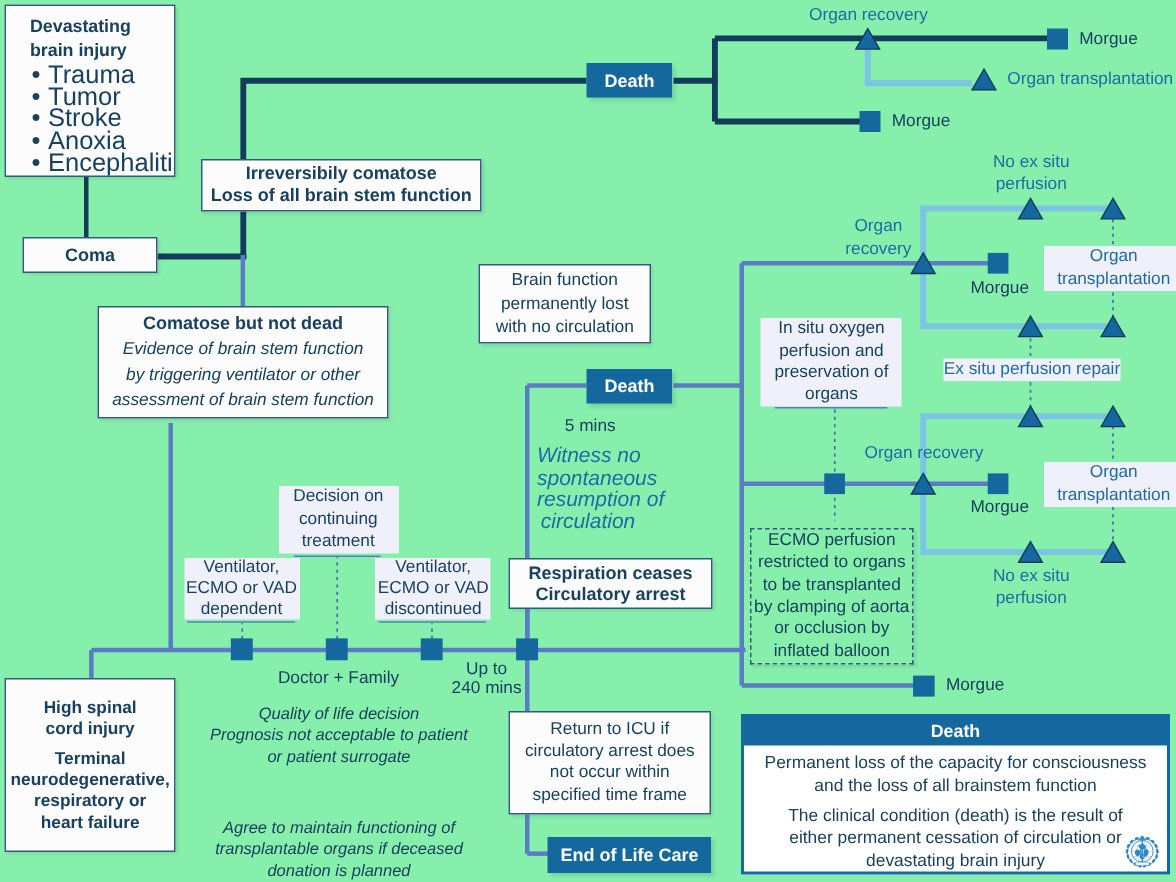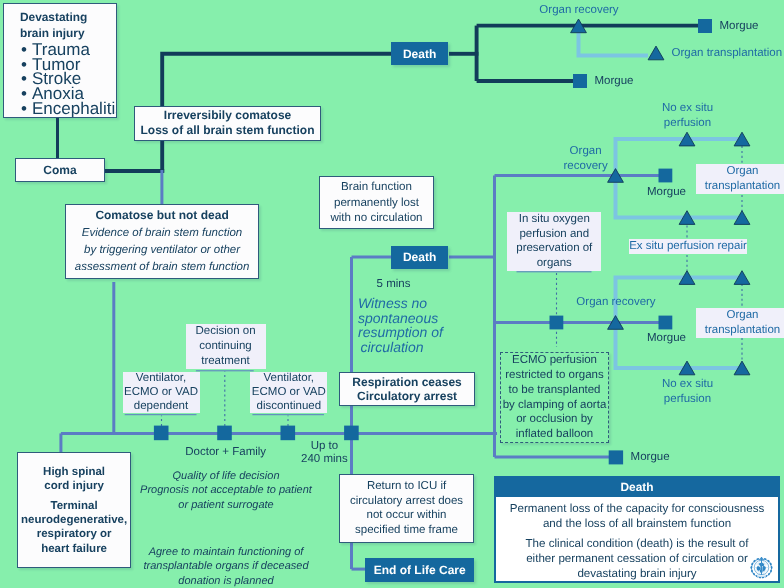--- a/index.html
+++ b/index.html
@@ -30,21 +30,21 @@
      white-space:normal;}
   #b-devastating li{line-height:14.7px;font-size:17px;position:relative;white-space:nowrap;}
   #b-devastating li:before{content:"\2022";position:absolute;left:-11px;top:0;}
 
   #b-irrev{left:134.4px;top:106.2px;width:186.3px;height:34.4px;font-size:12px;line-height:14.9px;}
   #b-coma{left:15.4px;top:158px;width:89.3px;height:24.1px;font-size:12px;}
   #b-comatose{left:64.8px;top:204.1px;width:194.5px;height:74.9px;font-size:11.5px;line-height:17px;}
   #b-comatose .bd{font-size:12px;line-height:17.4px;}
   #b-brainfn{left:319px;top:176px;width:115px;height:53px;font-size:11.6px;line-height:15.8px;}
   #b-resp{left:339.1px;top:372.3px;width:135.9px;height:33.6px;font-size:12px;line-height:14.6px;}
-  #b-highspinal{left:17px;top:452.3px;width:114.2px;height:116.2px;font-size:11.5px;line-height:14.4px;}
+  #b-highspinal{left:3px;top:452.3px;width:114.2px;height:116.2px;font-size:11.5px;line-height:14.4px;}
   #b-highspinal .bd + .bd{margin-top:5.3px;}
   #b-returnicu{left:339.2px;top:473.9px;width:134.7px;height:69.1px;font-size:11.5px;line-height:14.9px;}
   #b-ecmo{left:500px;top:352px;width:109px;height:91px;font-size:11.5px;line-height:14.7px;
      border:1.2px dashed #2f5b7c;background:transparent;}
 
   #h-death-top{left:390.8px;top:41.8px;width:57.6px;height:23.7px;font-size:12px;}
   #h-death-mid{left:390.8px;top:245.6px;width:57.6px;height:23.2px;font-size:12px;}
   #h-eol{left:364.9px;top:558px;width:109.6px;height:24px;font-size:12px;}
   .hdrbox{box-shadow:2px 2px 2.5px rgba(40,70,110,0.18);}
   .box{box-shadow:1.5px 1.5px 2px rgba(40,70,110,0.14);}

